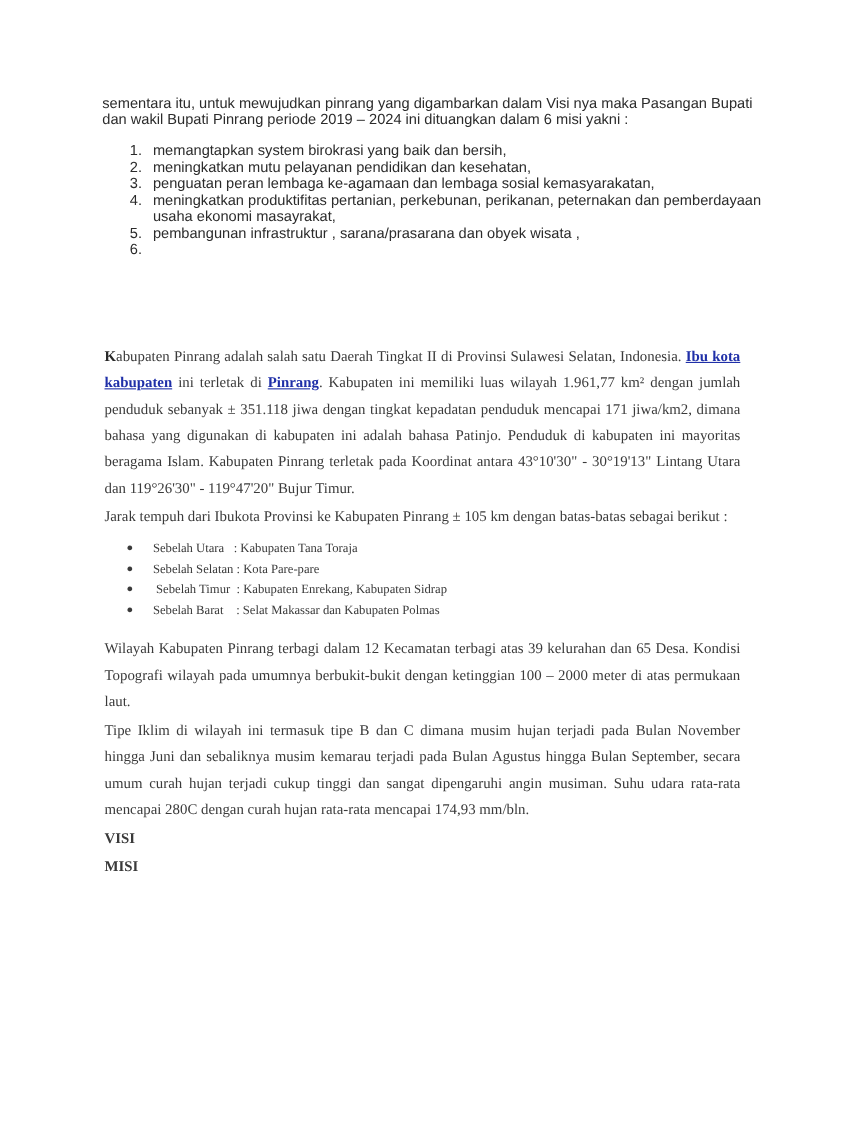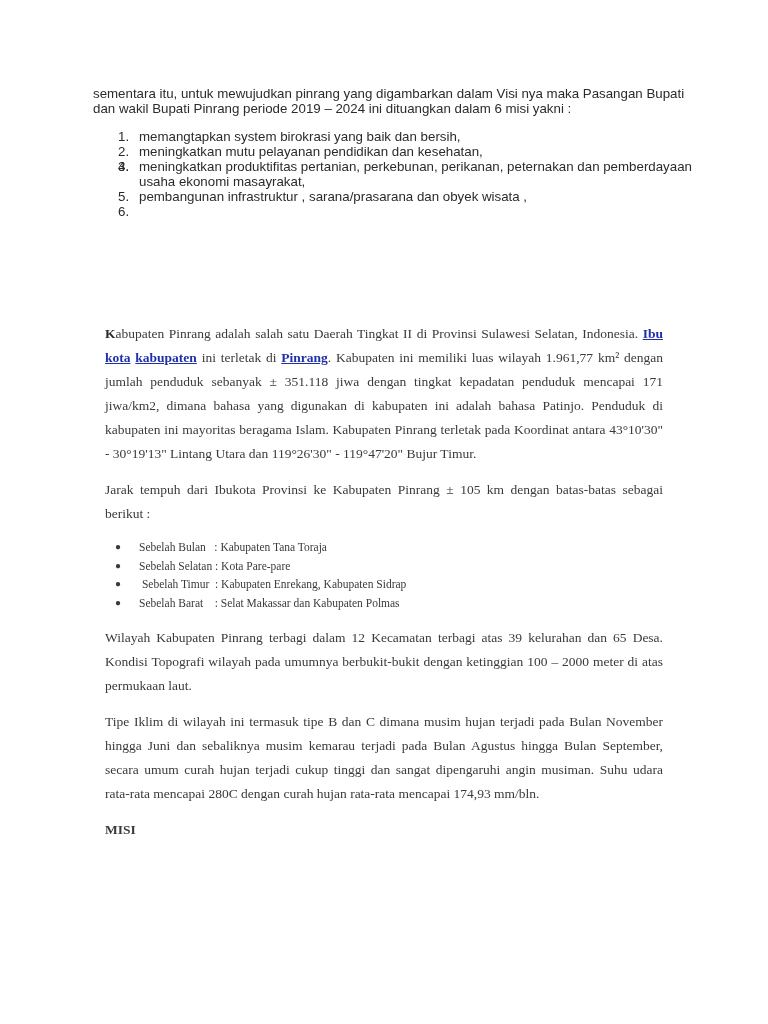--- a/index.html
+++ b/index.html
@@ -54,21 +54,21 @@
       position: absolute;
       left: 93px;
       top: 310px;
       width: 582px;
       font-family: "Liberation Serif", serif;
       font-size: 13.5px;
       line-height: 24px;
       color: #3a3a3a;
     }
     .main p {
-      margin: 12px;
+      margin: 2px;
       text-align: justify;
       text-align-last: left;
     }
     .main a {
       color: #1f2fa8;
       text-decoration: underline;
       font-weight: bold;
     }
     .drop {
       font-weight: bold;
@@ -100,37 +100,38 @@
 </head>
 <body>
 
 <div class="page">
 
   <div class="intro">
     <p>sementara itu, untuk mewujudkan pinrang yang digambarkan dalam Visi nya maka Pasangan Bupati dan wakil Bupati Pinrang periode 2019 – 2024 ini dituangkan dalam 6 misi yakni :</p>
     <ol class="misi-list">
       <li><span class="num">1.</span><span>memangtapkan system birokrasi yang baik dan bersih,</span></li>
       <li><span class="num">2.</span><span>meningkatkan mutu pelayanan pendidikan dan kesehatan,</span></li>
-      <li><span class="num">3.</span></li>
+      <li><span class="num">3.</span><span>penguatan peran lembaga ke-agamaan dan lembaga sosial kemasyarakatan,</span></li>
       <li><span class="num">4.</span><span>meningkatkan produktifitas pertanian, perkebunan, perikanan, peternakan dan pemberdayaan usaha ekonomi masayrakat,</span></li>
       <li><span class="num">5.</span><span>pembangunan infrastruktur , sarana/prasarana dan obyek wisata ,</span></li>
       <li><span class="num">6.</span></li>
     </ol>
   </div>
 
   <div class="main">
     <p><span class="drop">K</span><span>abupaten Pinrang adalah salah satu Daerah Tingkat II di Provinsi Sulawesi Selatan, Indonesia. </span><a href="#">Ibu  kota</a> <a href="#">kabupaten</a><span> ini terletak di </span><a href="#">Pinrang</a><span>. Kabupaten ini memiliki luas wilayah 1.961,77 km² dengan jumlah penduduk sebanyak ± 351.118 jiwa dengan tingkat kepadatan penduduk mencapai 171 jiwa/km2, dimana bahasa yang digunakan di kabupaten ini adalah bahasa Patinjo. Penduduk di kabupaten ini mayoritas beragama Islam. Kabupaten Pinrang terletak pada Koordinat antara 43°10'30" - 30°19'13" Lintang Utara dan 119°26'30" - 119°47'20" Bujur Timur.</span></p>
 
     <p>Jarak tempuh dari Ibukota Provinsi ke Kabupaten Pinrang ± 105 km dengan batas-batas sebagai berikut :</p>
 
     <ul class="bullets">
-      <li><span class="dot">●</span><span style="white-space:pre">Sebelah Bulan   : Kabupaten Tana Toraja</span></li>
+      <li><span class="dot">●</span><span style="white-space:pre">Sebelah Utara   : Kabupaten Tana Toraja</span></li>
       <li><span class="dot">●</span><span style="white-space:pre">Sebelah Selatan : Kota Pare-pare</span></li>
       <li><span class="dot">●</span><span style="white-space:pre"> Sebelah Timur  : Kabupaten Enrekang, Kabupaten Sidrap</span></li>
       <li><span class="dot">●</span><span style="white-space:pre">Sebelah Barat    : Selat Makassar dan Kabupaten Polmas</span></li>
     </ul>
 
     <p>Wilayah Kabupaten Pinrang terbagi dalam 12 Kecamatan terbagi atas 39 kelurahan dan 65 Desa. Kondisi Topografi wilayah pada umumnya berbukit-bukit dengan ketinggian 100 – 2000 meter di atas permukaan laut.</p>
     <p>Tipe Iklim di wilayah ini termasuk tipe B dan C dimana musim hujan terjadi pada Bulan November hingga Juni  dan sebaliknya musim kemarau terjadi pada Bulan Agustus hingga Bulan September, secara umum curah hujan terjadi cukup tinggi dan sangat dipengaruhi angin musiman. Suhu udara rata-rata mencapai 280C dengan curah hujan rata-rata mencapai 174,93 mm/bln.</p>
+    <p class="heading">VISI</p>
     <p class="heading">MISI</p>
   </div>
 
 </div>
 
 </body></html>

